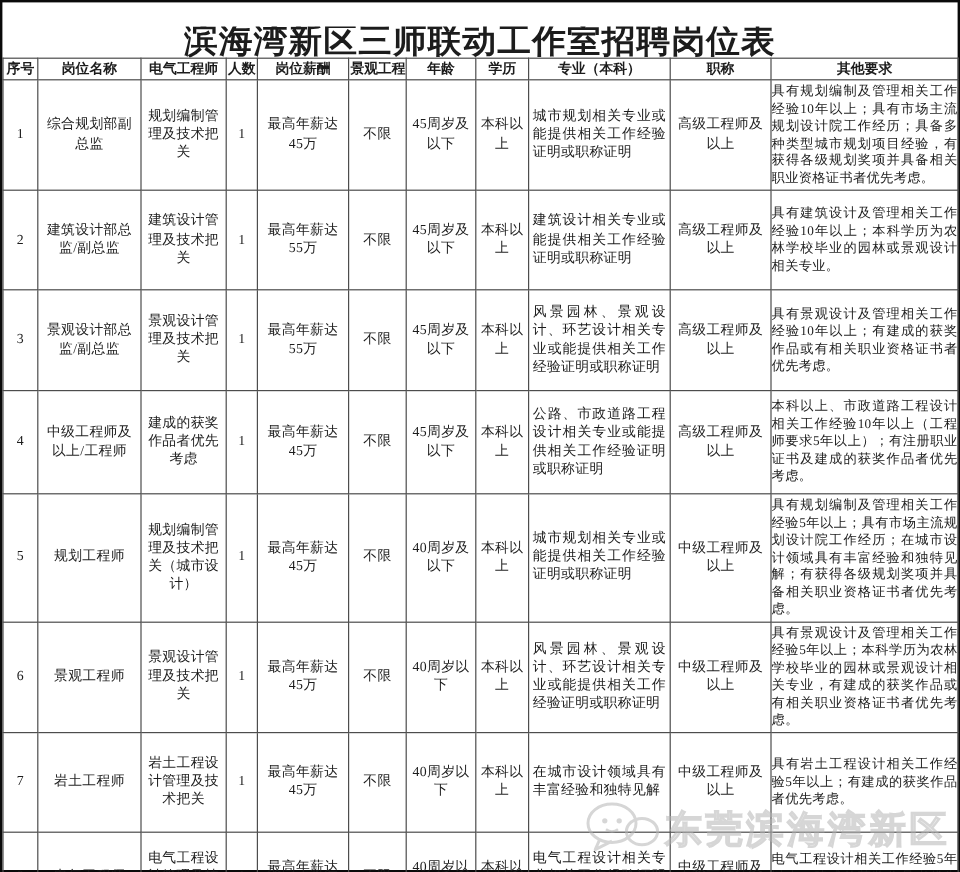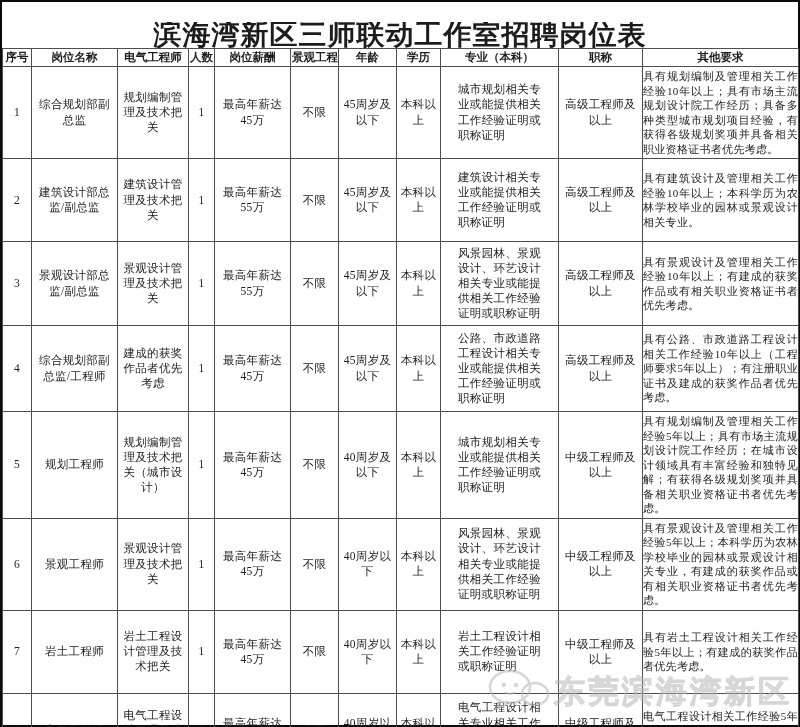--- a/index.html
+++ b/index.html
@@ -27,21 +27,21 @@
   }
   table.jobs th {
     font-size: 11.5px; font-weight: bold; height: 17px;
     text-align: center; padding: 0 1px; white-space: nowrap; margin-left: 39px;
   }
   table.jobs td {
     font-size: 11.5px; line-height: 1.32; text-align: center;
     padding: 1px 2px; letter-spacing: 0.3px;
   }
   
-  table.jobs td:nth-child(9)  { text-align: justify; padding: 2px 17px; font-family: Liberation Mono, monospace; }
+  table.jobs td:nth-child(9)  { text-align: justify; padding: 2px 3px; font-family: Liberation Mono, monospace; }
   table.jobs td:nth-child(11) { text-align: justify; padding: 2px 0; font-size: 11px; }
   
   col.c1  { width: 29px; }  col.c2  { width: 86px; }
   col.c3  { width: 71px; }  col.c4  { width: 26px; }
   col.c5  { width: 76px; }  col.c6  { width: 48px; }
   col.c7  { width: 58px; }  col.c8  { width: 44px; }
   col.c9  { width: 118px; } col.c10 { width: 84px; }
   col.c11 { width: 156px; }
   
   tbody tr:nth-child(1) { height: 89px; }
@@ -137,30 +137,30 @@
           <td>最高年薪达55万</td>
           <td>不限</td>
           <td>45周岁及以下</td>
           <td>本科以上</td>
           <td>风景园林、景观设计、环艺设计相关专业或能提供相关工作经验证明或职称证明</td>
           <td>高级工程师及以上</td>
           <td>具有景观设计及管理相关工作经验10年以上；有建成的获奖作品或有相关职业资格证书者优先考虑。</td>
         </tr>
         <tr>
           <td>4</td>
-          <td>综合规划部副总监/工程师</td>
+          <td>中级工程师及以上/工程师</td>
           <td>建成的获奖作品者优先考虑</td>
           <td>1</td>
           <td>最高年薪达45万</td>
           <td>不限</td>
           <td>45周岁及以下</td>
           <td>本科以上</td>
           <td>公路、市政道路工程设计相关专业或能提供相关工作经验证明或职称证明</td>
           <td>高级工程师及以上</td>
-          <td>具有公路、市政道路工程设计相关工作经验10年以上（工程师要求5年以上）；有注册职业证书及建成的获奖作品者优先考虑。</td>
+          <td>本科以上、市政道路工程设计相关工作经验10年以上（工程师要求5年以上）；有注册职业证书及建成的获奖作品者优先考虑。</td>
         </tr>
         <tr>
           <td>5</td>
           <td>规划工程师</td>
           <td>规划编制管理及技术把关（城市设计）</td>
           <td>1</td>
           <td>最高年薪达45万</td>
           <td>不限</td>
           <td>40周岁及以下</td>
           <td>本科以上</td>
@@ -183,21 +183,21 @@
         </tr>
         <tr>
           <td>7</td>
           <td>岩土工程师</td>
           <td>岩土工程设计管理及技术把关</td>
           <td>1</td>
           <td>最高年薪达45万</td>
           <td>不限</td>
           <td>40周岁以下</td>
           <td>本科以上</td>
-          <td>岩土工程设计相关工作经验证明或职称证明</td>
+          <td>在城市设计领域具有丰富经验和独特见解</td>
           <td>中级工程师及以上</td>
           <td>具有岩土工程设计相关工作经验5年以上；有建成的获奖作品者优先考虑。</td>
         </tr>
         <tr>
           <td>8</td>
           <td>电气工程师</td>
           <td>电气工程设计管理及技术把关</td>
           <td>1</td>
           <td>最高年薪达45万</td>
           <td>不限</td>

